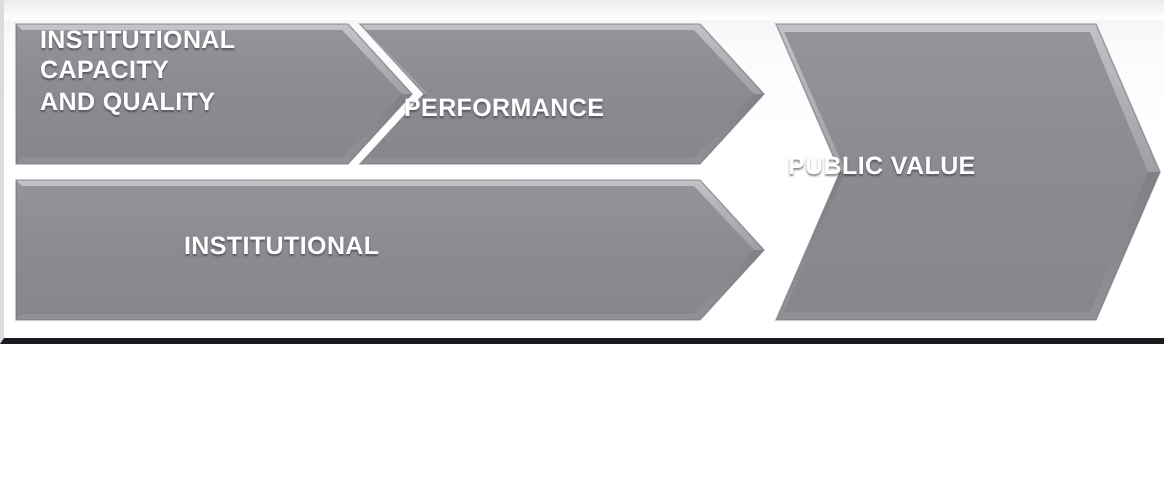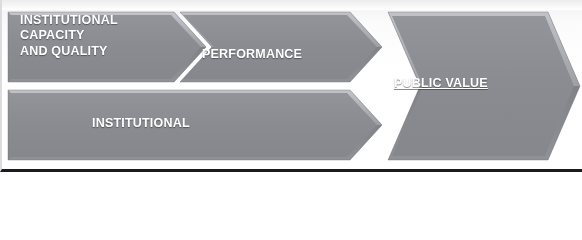--- a/index.html
+++ b/index.html
@@ -57,21 +57,20 @@
     left: 200px;
     top: 47px;
     width: 175px;
     font-size: 12.5px;
   }
   #label-public-value {
     left: 392px;
     top: 76px;
     width: 135px;
     font-size: 12.5px;
-    text-decoration: underline;
   }
   #label-collaboration {
     left: 90px;
     top: 116px;
     width: 200px;
     font-size: 12.5px;
   }
 </style>
 </head>
 <body>

